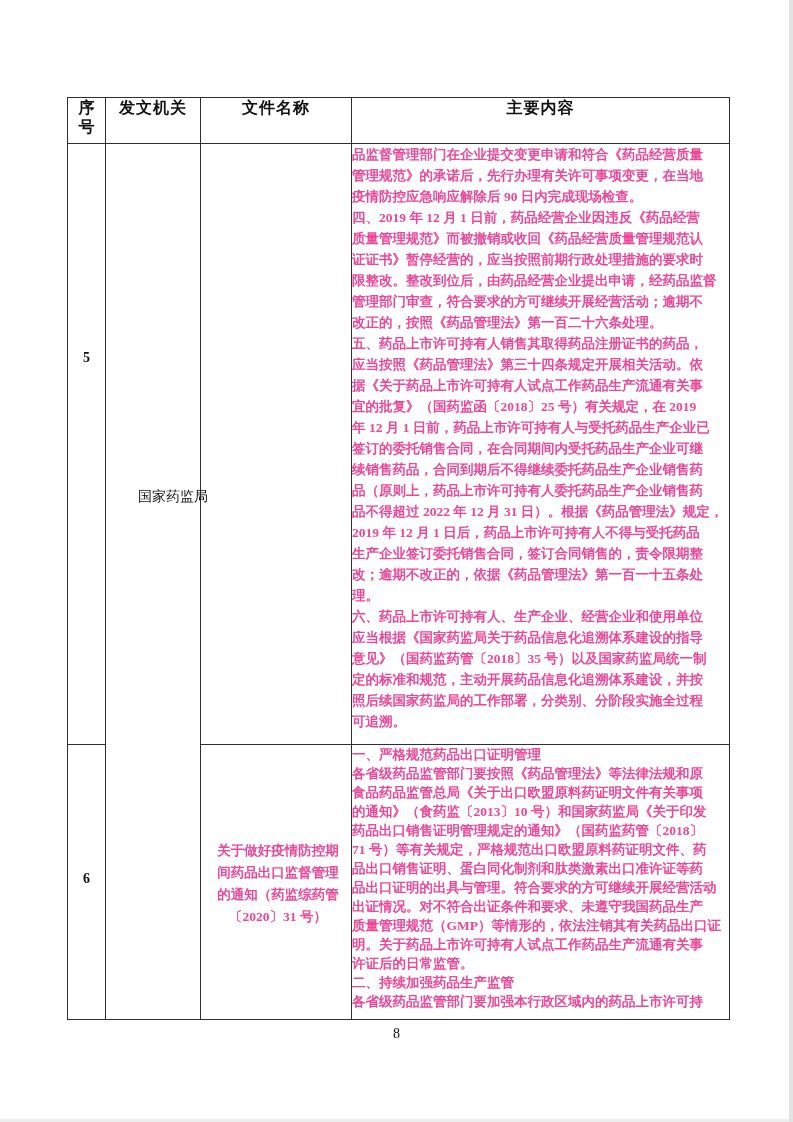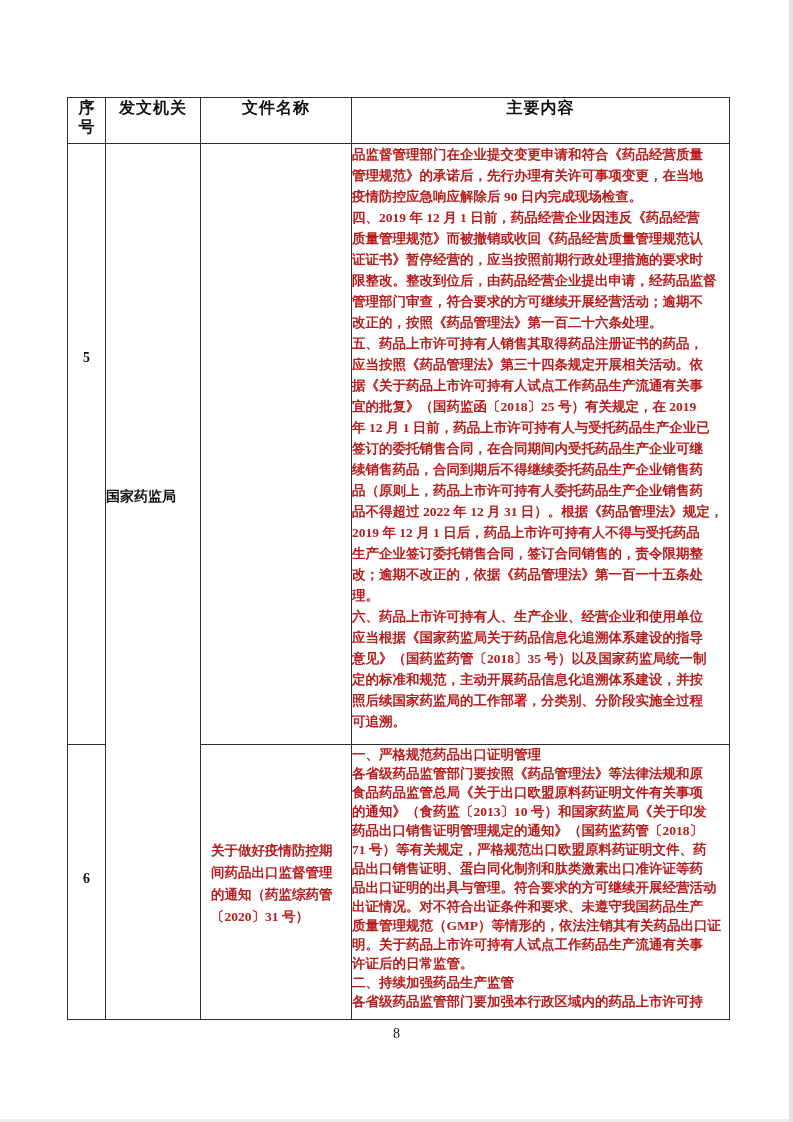--- a/index.html
+++ b/index.html
@@ -42,37 +42,37 @@
   tr.row-5 { height:601px; }
   tr.row-6 { height:275px; }
   .seq-label {
     position:absolute; left:0; width:100%;
     text-align:center;
     font-size:14px; font-weight:600;
   }
   .seq-label.s5 { top:206px; }
   .seq-label.s6 { top:126px; }
   .agency-label {
-    position:absolute; left:0; width:100%;
+    position:absolute; left:8px; width:100%;
     top:344px;
-    text-align:left;
-    font-size:14px; font-weight:700;
+    text-align:right;
+    font-size:14px; font-weight:400;
     white-space:nowrap;
   }
   .content-cell { padding:3px 6px 0 8px; }
   .tline {
     white-space:pre;
     font-size:13.5px;
     font-weight:600;
-    color:#b91c1c;
+    color:#ec4899;
   }
   .c5 .tline { line-height:21px; }
   .c6 .tline { line-height:19px; }
   .docname-block { padding:95px 6px 0 10px; }
-  .docname-block .tline { line-height:22px; }
+  .docname-block .tline { line-height:22px;text-align:center; }
   .page-number {
     position:absolute; top:1026px; left:0;
     width:100%;
     text-align:center;
     font-size:14px;
     color:#111111;
   }
 </style>
 </head>
 <body>

